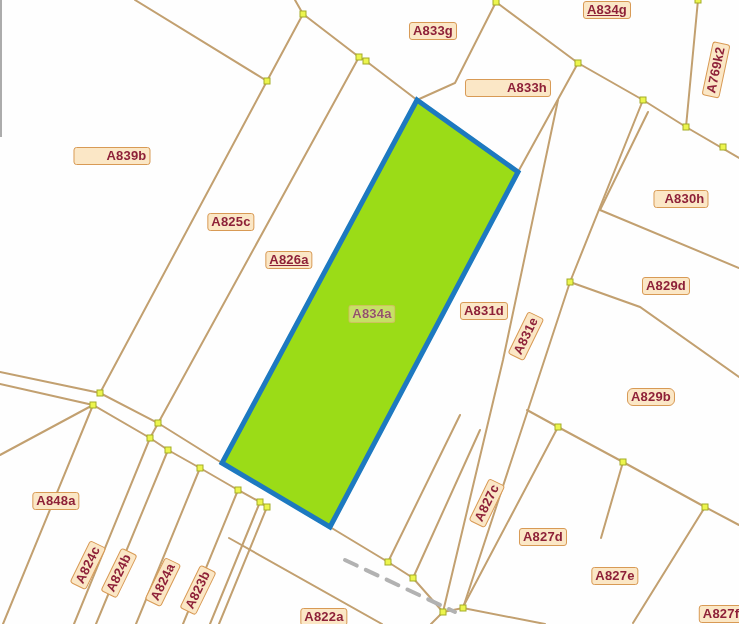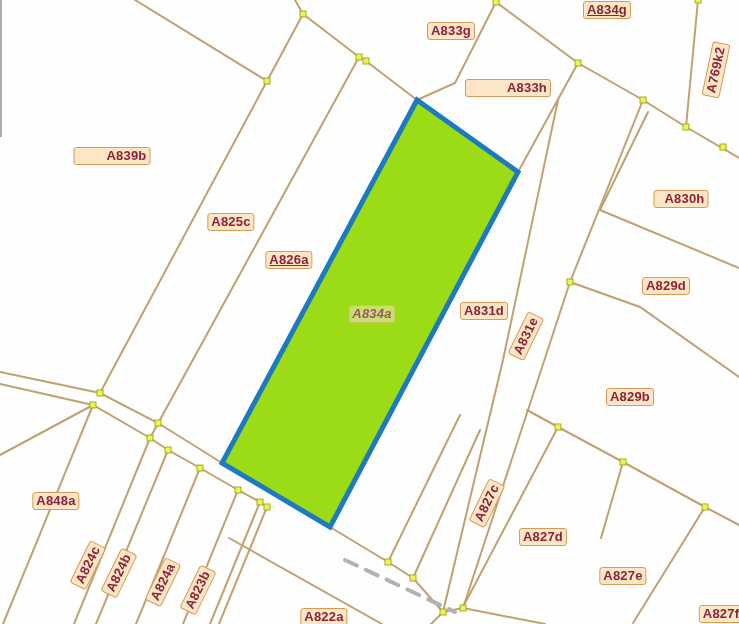--- a/index.html
+++ b/index.html
@@ -103,37 +103,37 @@
       <rect x="197" y="465" width="6" height="6" fill="#ecf54d" stroke="#a3ab28" stroke-width="1"></rect>
       <rect x="235" y="487" width="6" height="6" fill="#ecf54d" stroke="#a3ab28" stroke-width="1"></rect>
       <rect x="257" y="499" width="6" height="6" fill="#ecf54d" stroke="#a3ab28" stroke-width="1"></rect>
       <rect x="264" y="504" width="6" height="6" fill="#ecf54d" stroke="#a3ab28" stroke-width="1"></rect>
       <rect x="385" y="559" width="6" height="6" fill="#ecf54d" stroke="#a3ab28" stroke-width="1"></rect>
       <rect x="410" y="575" width="6" height="6" fill="#ecf54d" stroke="#a3ab28" stroke-width="1"></rect>
       <rect x="440" y="609" width="6" height="6" fill="#ecf54d" stroke="#a3ab28" stroke-width="1"></rect>
       <rect x="460" y="605" width="6" height="6" fill="#ecf54d" stroke="#a3ab28" stroke-width="1"></rect>
     </svg>
   <div id="label-layer">
-      <div class="parcel-label" style="left: 451px; top: 31px; transform: translate(-50%, -50%) rotate(0deg);">A833g</div>
+      <div class="parcel-label" style="left: 433px; top: 31px; transform: translate(-50%, -50%) rotate(0deg);">A833g</div>
       <div class="parcel-label" style="left: 607px; top: 10px; transform: translate(-50%, -50%) rotate(0deg); text-decoration: underline;">A834g</div>
       <div class="parcel-label" style="left: 508px; top: 88px; transform: translate(-50%, -50%) rotate(0deg); padding-left: 41px;">A833h</div>
       <div class="parcel-label" style="left: 716px; top: 70px; transform: translate(-50%, -50%) rotate(-78deg);">A769k2</div>
       <div class="parcel-label" style="left: 112px; top: 156px; transform: translate(-50%, -50%) rotate(0deg); padding-left: 32px;">A839b</div>
       <div class="parcel-label" style="left: 231px; top: 222px; transform: translate(-50%, -50%) rotate(0deg);">A825c</div>
       <div class="parcel-label" style="left: 289px; top: 260px; transform: translate(-50%, -50%) rotate(0deg); text-decoration: underline;">A826a</div>
       <div class="parcel-label" style="left: 681px; top: 199px; transform: translate(-50%, -50%) rotate(0deg); padding-left: 10px;">A830h</div>
       <div class="parcel-label" style="left: 666px; top: 286px; transform: translate(-50%, -50%) rotate(0deg);">A829d</div>
       <div class="parcel-label" style="left: 484px; top: 311px; transform: translate(-50%, -50%) rotate(0deg);">A831d</div>
       <div class="parcel-label" style="left: 526px; top: 336px; transform: translate(-50%, -50%) rotate(-64deg);">A831e</div>
-      <div class="parcel-label ghost" style="left: 372px; top: 314px; transform: translate(-50%, -50%) rotate(0deg); font-style: italic;">A834a</div>
-      <div class="parcel-label" style="left: 630px; top: 397px; transform: translate(-50%, -50%) rotate(0deg);">A829b</div>
+      <div class="parcel-label ghost" style="left: 372px; top: 314px; transform: translate(-50%, -50%) rotate(0deg);">A834a</div>
+      <div class="parcel-label" style="left: 651px; top: 397px; transform: translate(-50%, -50%) rotate(0deg); border-radius: 6px;">A829b</div>
       <div class="parcel-label" style="left: 56px; top: 501px; transform: translate(-50%, -50%) rotate(0deg);">A848a</div>
       <div class="parcel-label" style="left: 88px; top: 565px; transform: translate(-50%, -50%) rotate(-64deg);">A824c</div>
       <div class="parcel-label" style="left: 119px; top: 573px; transform: translate(-50%, -50%) rotate(-64deg);">A824b</div>
       <div class="parcel-label" style="left: 163px; top: 582px; transform: translate(-50%, -50%) rotate(-64deg);">A824a</div>
       <div class="parcel-label" style="left: 198px; top: 590px; transform: translate(-50%, -50%) rotate(-64deg);">A823b</div>
       <div class="parcel-label" style="left: 487px; top: 503px; transform: translate(-50%, -50%) rotate(-64deg);">A827c</div>
       <div class="parcel-label" style="left: 543px; top: 537px; transform: translate(-50%, -50%) rotate(0deg);">A827d</div>
-      <div class="parcel-label" style="left: 615px; top: 576px; transform: translate(-50%, -50%) rotate(0deg); margin-left: 8px;">A827e</div>
+      <div class="parcel-label" style="left: 615px; top: 576px; transform: translate(-50%, -50%) rotate(0deg);">A827e</div>
       <div class="parcel-label" style="left: 721px; top: 614px; transform: translate(-50%, -50%) rotate(0deg);">A827f</div>
       <div class="parcel-label" style="left: 324px; top: 617px; transform: translate(-50%, -50%) rotate(0deg);">A822a</div>
     </div>
 </div>
 
 </body></html>

